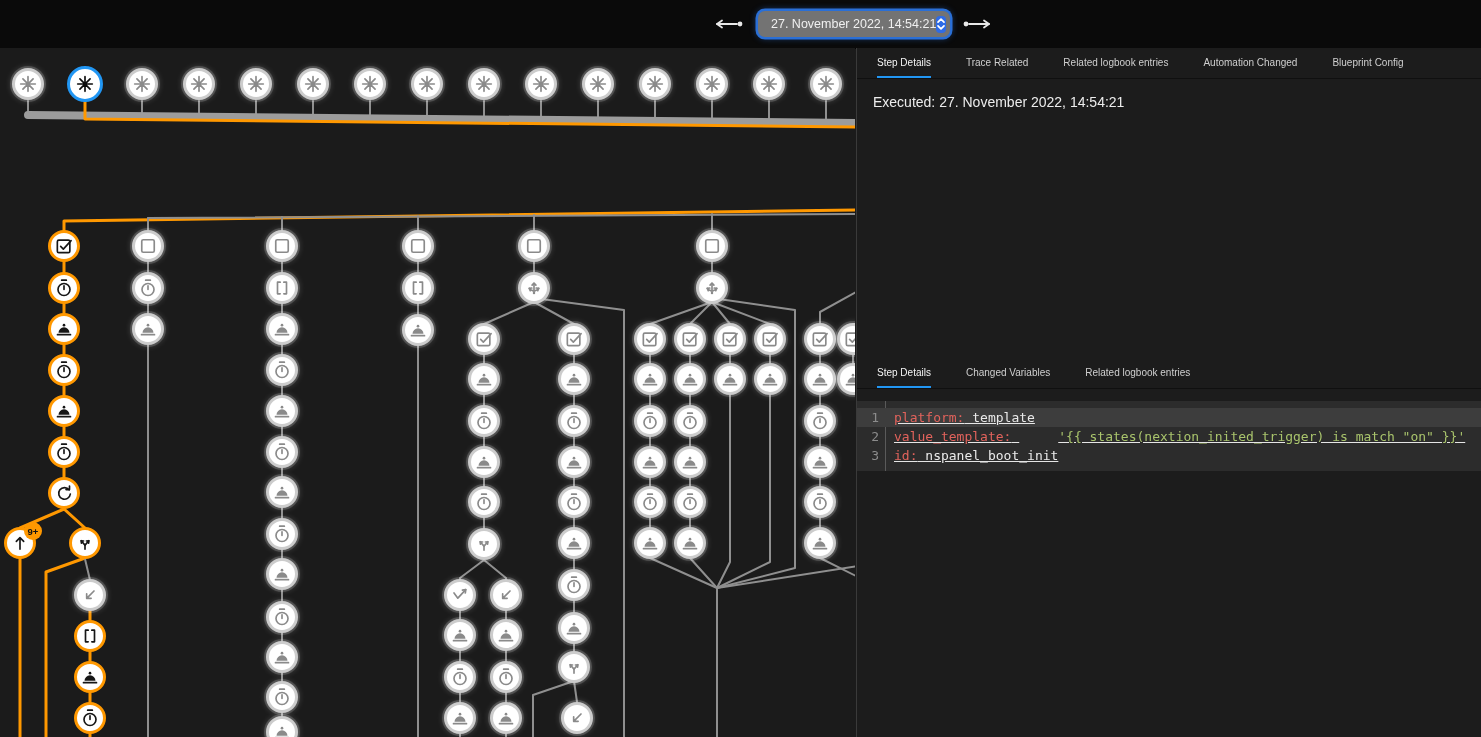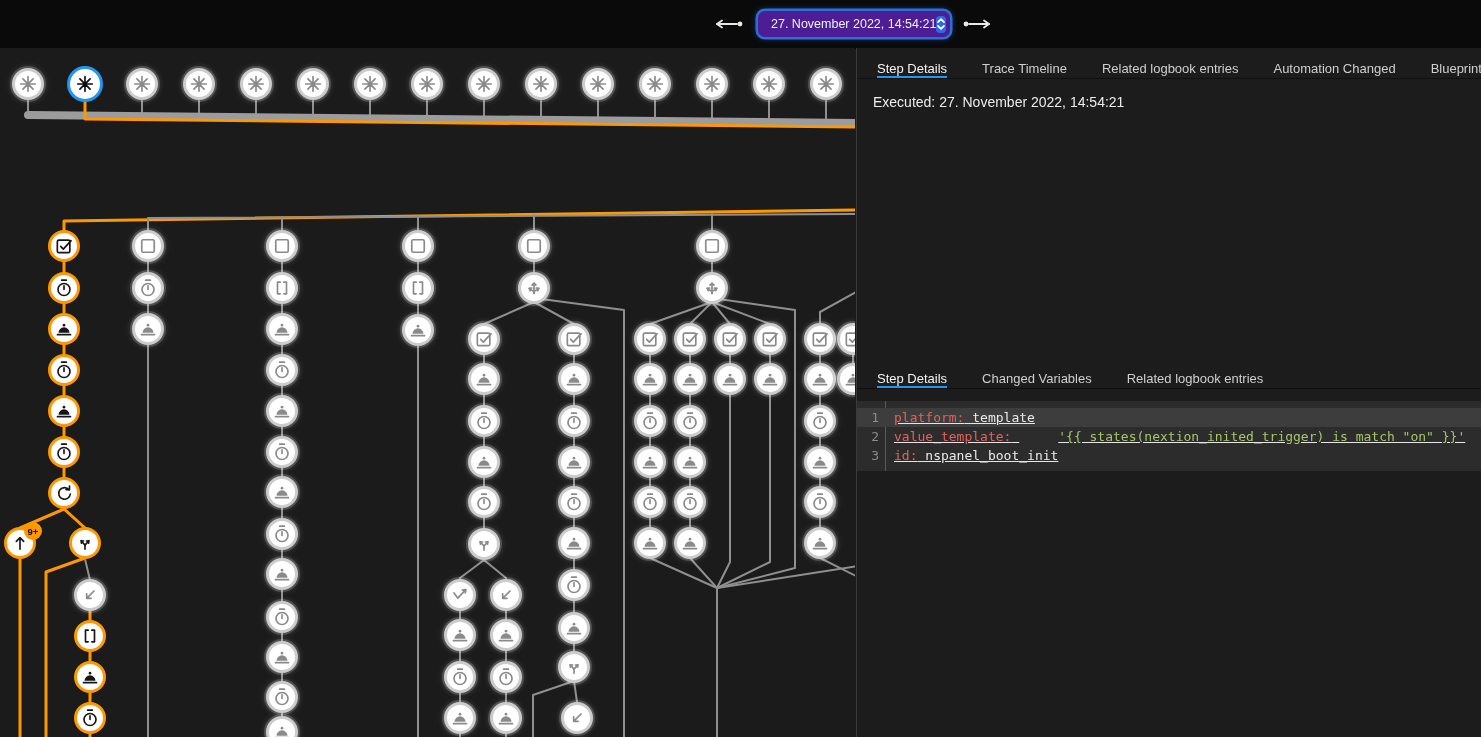--- a/index.html
+++ b/index.html
@@ -6,21 +6,21 @@
   .app{position:relative;width:1481px;height:737px;background:#1b1b1b;overflow:hidden;
        font-family:"Liberation Sans",sans-serif;color:#e6e6e6;}
   
   .topbar{position:absolute;left:0;top:0;width:1481px;height:48px;background:#0a0a0a;
           border-bottom:1px solid #050505;}
   .nav-btn{position:absolute;top:14px;width:38px;height:20px;background:none;border:none;
            cursor:pointer;display:flex;align-items:center;justify-content:center;padding:0;}
   .nav-btn svg{stroke:#e8e8e8;fill:none;stroke-width:1.8;stroke-linecap:round;stroke-linejoin:round;}
   .nav-btn .dot{fill:#e8e8e8;stroke:none;}
   #prev-btn{left:710px;} #next-btn{left:958px;}
-  .trace-select{position:absolute;left:758px;top:11px;width:192px;height:26px;background:#4c1d95;
+  .trace-select{position:absolute;left:758px;top:11px;width:192px;height:26px;background:#737373;
            border-radius:7px;box-shadow:0 0 0 2.5px #2a6fd6, 0 0 6px 2px rgba(42,111,214,.45);
            display:flex;align-items:center;justify-content:space-between;cursor:pointer;}
   .trace-select .val{font-size:12.5px;color:#f0f0f0;padding-left:13px;white-space:nowrap;}
   .stepper{width:17px;height:17px;background:#2e6be6;border-radius:4px;margin-right:4px;
            display:flex;align-items:center;justify-content:center;}
   .stepper svg{stroke:#fff;fill:none;stroke-width:1.7;stroke-linecap:round;stroke-linejoin:round;}
   
   .graph{position:absolute;left:0;top:48px;width:855px;height:689px;background:#1b1b1b;overflow:hidden;}
   .graph svg.edges{position:absolute;left:0;top:0;}
   .gnode{position:absolute;width:32px;height:32px;border-radius:50%;background:#fff;
@@ -32,21 +32,21 @@
   .gnode.active{border:3px solid #ff9800;color:#161616;}
   .gnode.selected{border:3.5px solid #2196f3;color:#0d0d0d;width:36px;height:36px;}
   .badge{position:absolute;top:-8px;right:-9px;width:18px;height:18px;border-radius:50%;
          background:#ff9800;color:#131313;font-size:9.5px;font-weight:bold;
          display:flex;align-items:center;justify-content:center;}
   
   .panel{position:absolute;left:856px;top:48px;width:625px;height:689px;background:#1c1c1c;
          border-left:1px solid #3a3a3a;box-sizing:border-box;}
   .tabs{display:flex;align-items:flex-end;gap:35px;padding:0 0 0 20px;height:30px;
         border-bottom:1px solid #101010;}
-  .tab{font-size:13px;color:#cfcfcf;border-bottom:2px solid transparent;
+  .tab{font-size:10px;color:#cfcfcf;padding-bottom:8px;border-bottom:2px solid transparent;
        cursor:pointer;white-space:nowrap;}
   .tab.active{color:#f4f4f4;border-bottom:2px solid #2196f3;}
   .executed{position:absolute;left:16px;top:46px;font-size:14px;color:#ededed;}
   .subpanel{position:absolute;left:0;top:310px;width:625px;}
   
   .code{margin-top:12px;background:#2c2c2c;font-family:"DejaVu Sans Mono",monospace;
         font-size:13px;line-height:19px;position:relative;padding:7px 0 6px 0;}
   .gutter-line{position:absolute;left:28px;top:0;bottom:0;width:1px;background:#5a5a5a;}
   .crow{display:flex;position:relative;}
   .crow.activeline{background:#3d3d3d;}
@@ -685,21 +685,21 @@
           <svg>
             <use href="#ic-bell"></use>
           </svg>
         </div>
       </div>
   </div>
 
   <div class="panel">
     <div class="tabs" id="tabs-top">
         <span class="tab active">Step Details</span>
-        <span class="tab">Trace Timeline</span>
+        <span class="tab">Trace Related</span>
         <span class="tab">Related logbook entries</span>
         <span class="tab">Automation Changed</span>
         <span class="tab">Blueprint Config</span>
       </div>
     <div class="executed">Executed: 27. November 2022, 14:54:21</div>
     <div class="subpanel">
       <div class="tabs" id="tabs-bottom">
           <span class="tab active">Step Details</span>
           <span class="tab">Changed Variables</span>
           <span class="tab">Related logbook entries</span>

